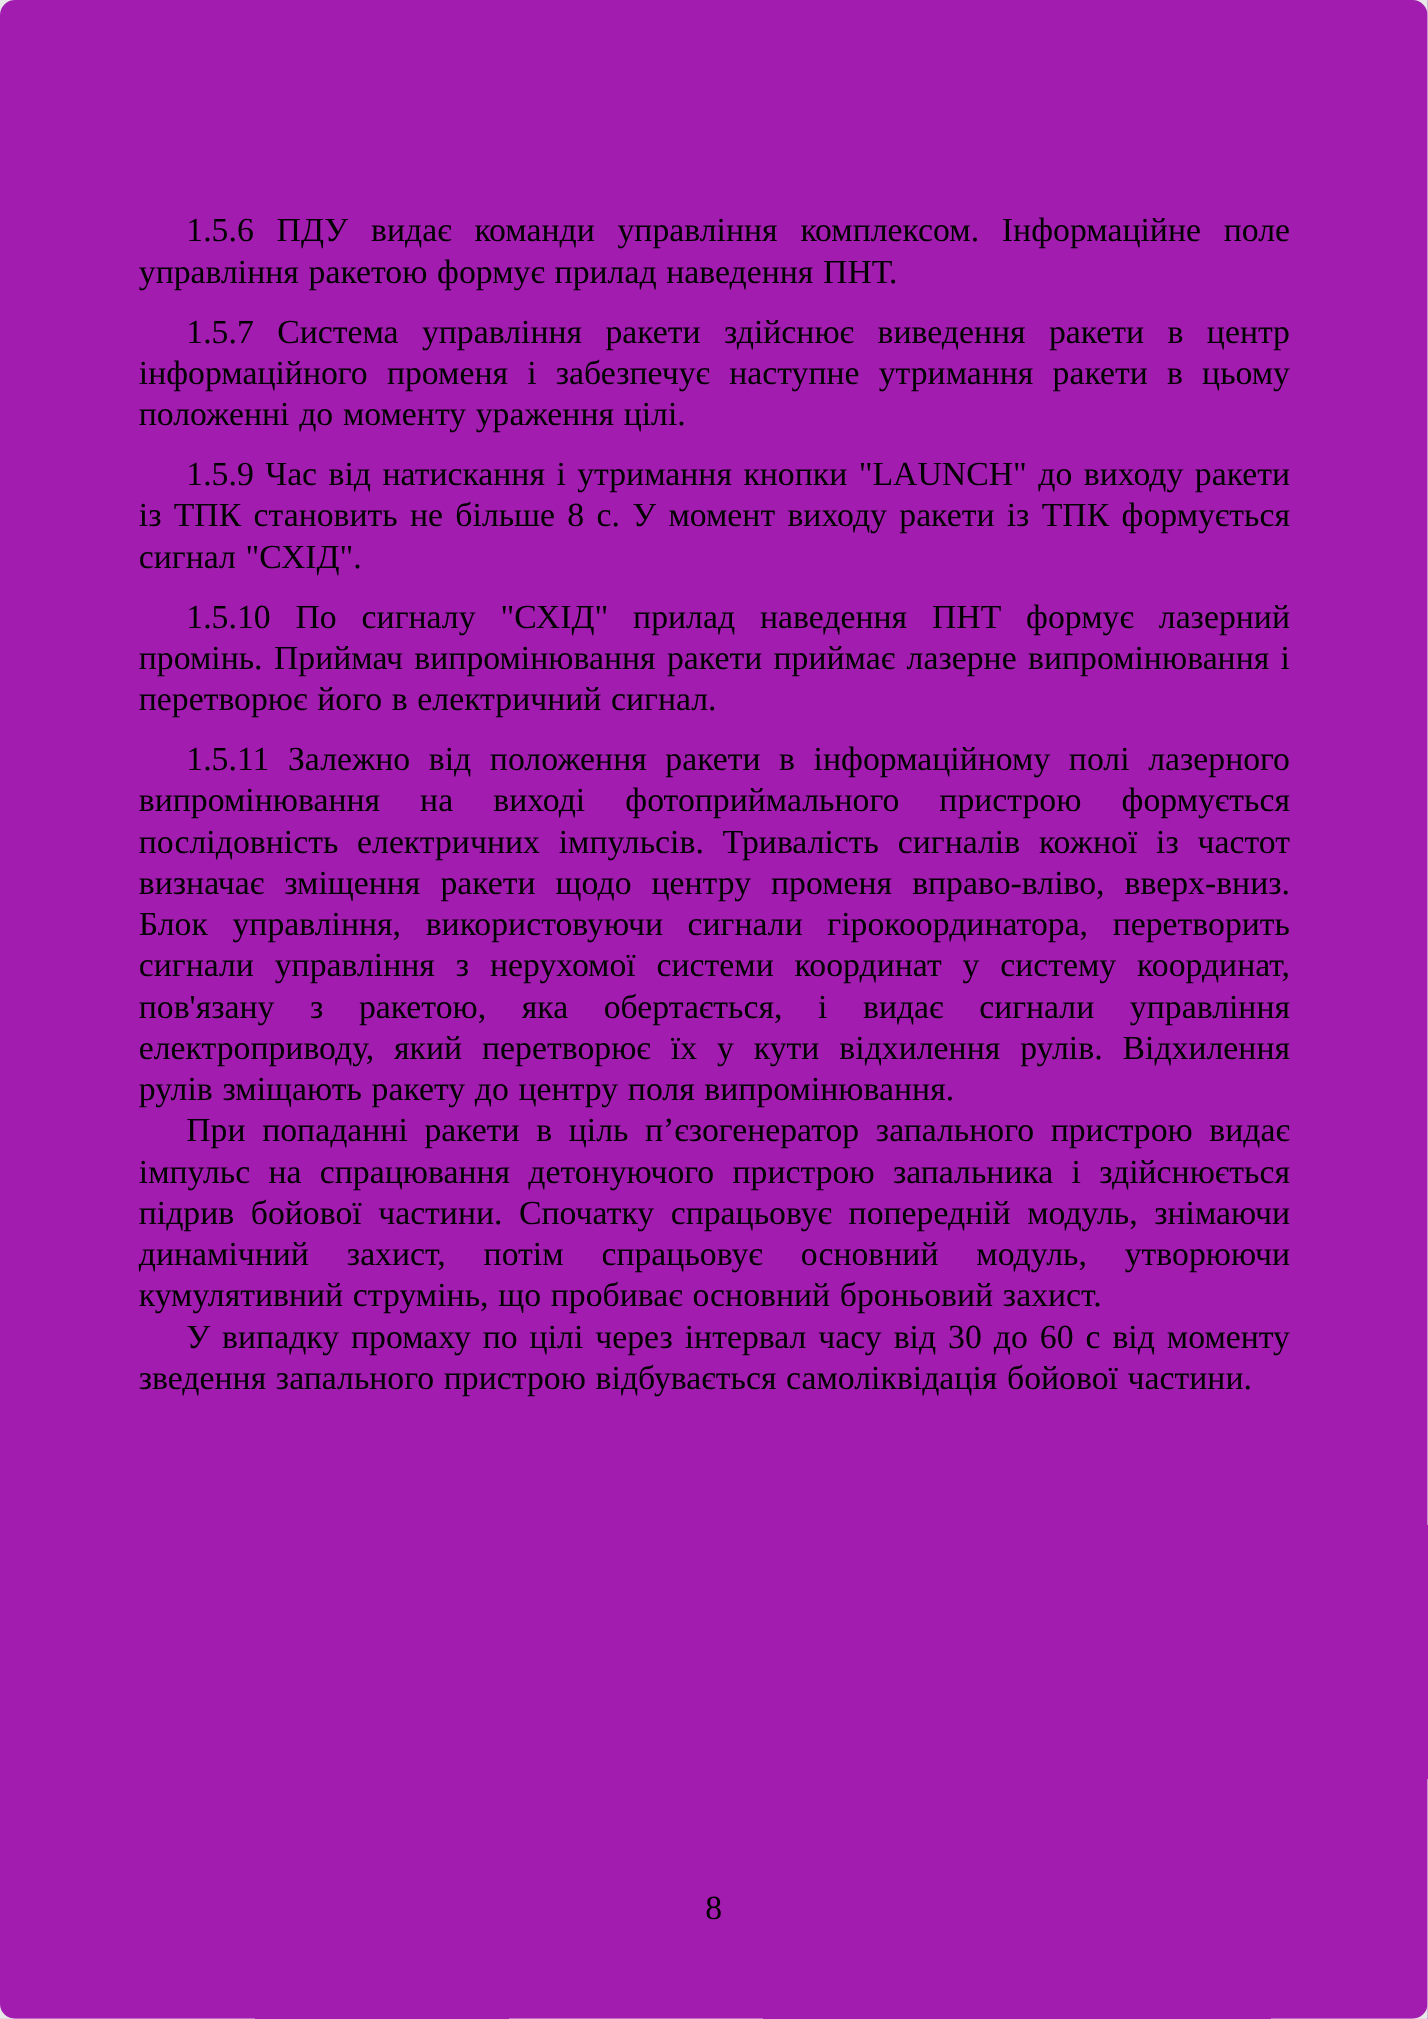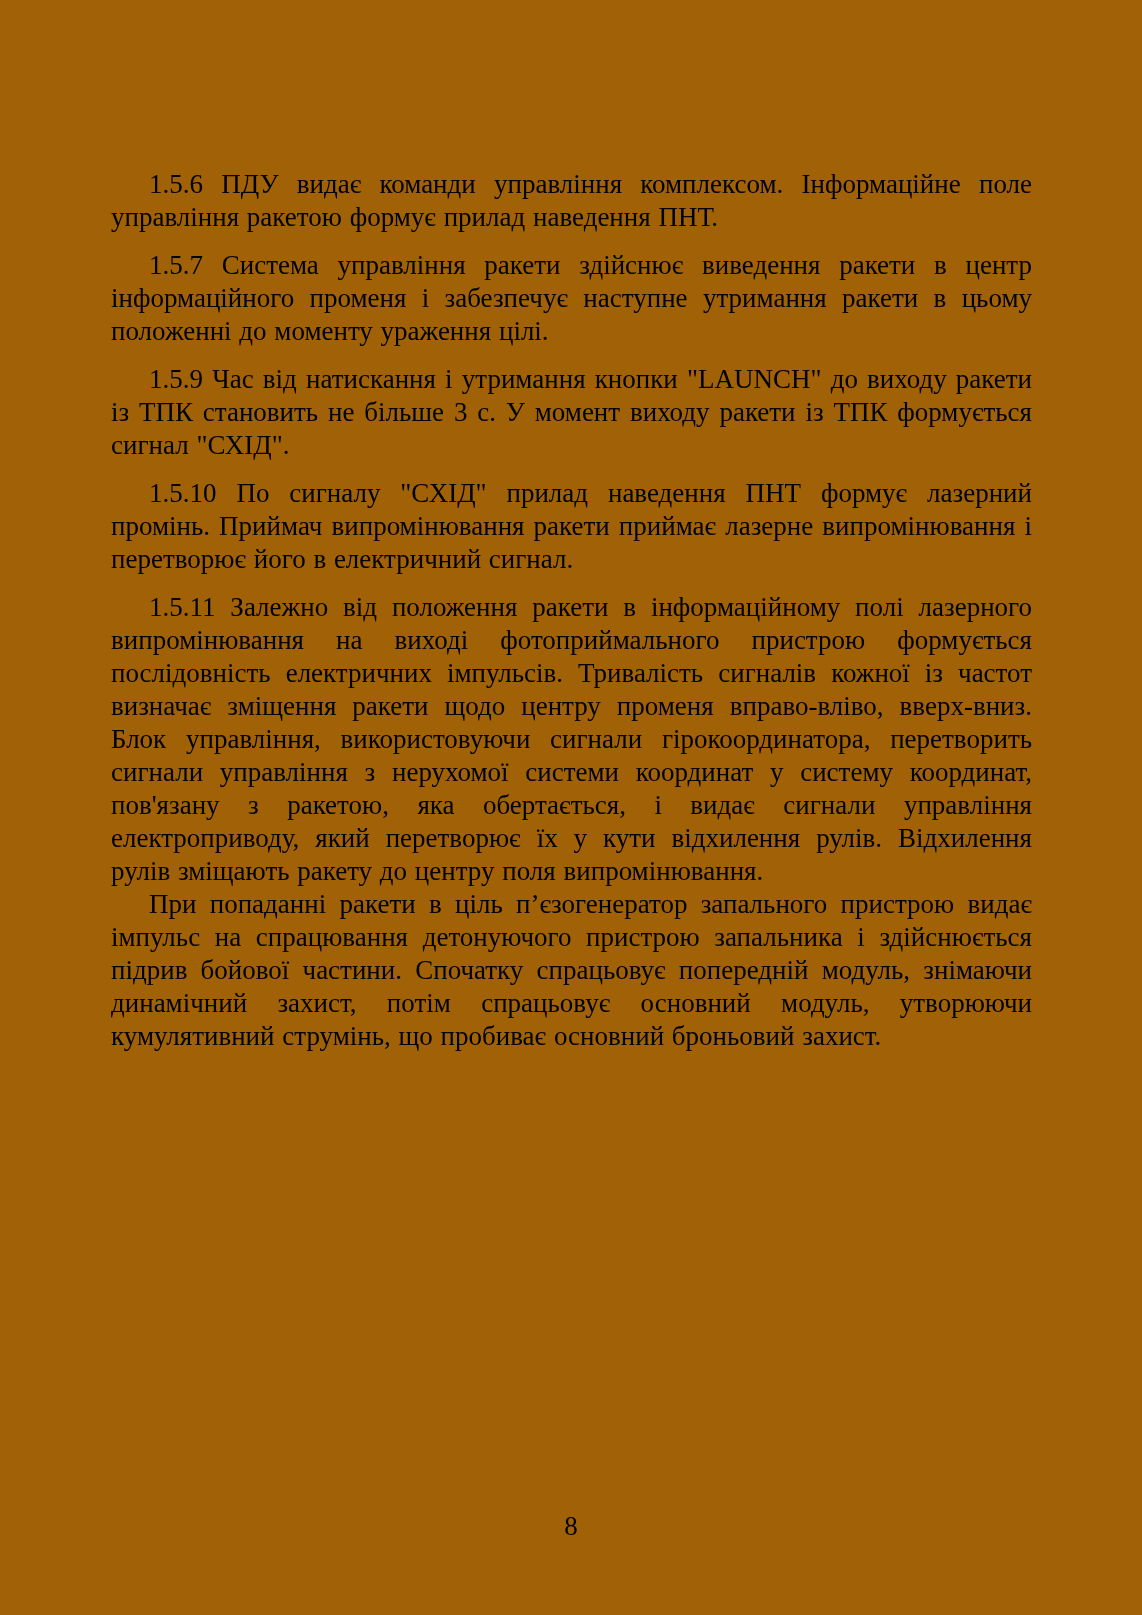--- a/index.html
+++ b/index.html
@@ -5,28 +5,29 @@
   html, body {
     margin: 0;
     padding: 0;
     background: #e8e8e8;
   }
   .page {
     position: relative;
     width: 1142px;
     height: 1615px;
     margin: 0 auto;
-    background: #a16207;
+    background: #a21caf;
     box-sizing: border-box;
     padding: 168px 110px 0 111px;
     font-family: "Liberation Serif", "DejaVu Serif", serif;
     font-size: 27px;
     line-height: 33px;
     color: #000000;
     overflow: hidden;
+    border-radius: 12px;
   }
   .para {
     margin: 0;
     text-align: justify;
     text-indent: 38px;
     word-spacing: 1px;
   }
   .para.sec {
     margin-top: 15px;
   }
@@ -47,25 +48,26 @@
 </head>
 <body>
 
 <div class="page">
 
   <p class="para sec first">1.5.6 ПДУ видає команди управління комплексом. Інформаційне поле управління ракетою  формує прилад наведення ПНТ.</p>
 
   <p class="para sec">1.5.7 Система управління ракети здійснює виведення ракети в центр інформаційного променя і забезпечує наступне утримання ракети в цьому положенні до моменту ураження цілі.</p>
 
 
-  <p class="para sec">1.5.9 Час від натискання і утримання кнопки "LAUNCH"  до виходу ракети із ТПК становить не більше 3 с. У момент виходу ракети із ТПК формується сигнал "СХІД".</p>
+  <p class="para sec">1.5.9 Час від натискання і утримання кнопки "LAUNCH"  до виходу ракети із ТПК становить не більше 8 с. У момент виходу ракети із ТПК формується сигнал "СХІД".</p>
 
   <p class="para sec">1.5.10 По сигналу  "СХІД"  прилад наведення ПНТ формує лазерний промінь. Приймач випромінювання ракети приймає лазерне випромінювання і перетворює його в електричний сигнал.</p>
 
   <p class="para sec">1.5.11 Залежно від положення ракети в інформаційному  полі лазерного випромінювання на виході фотоприймального пристрою формується послідовність електричних імпульсів. Тривалість сигналів кожної із частот визначає зміщення ракети щодо центру променя вправо-вліво, вверх-вниз. Блок управління, використовуючи сигнали гірокоординатора, перетворить сигнали управління з нерухомої системи координат у систему координат, пов'язану з ракетою, яка обертається, і видає сигнали управління електроприводу, який перетворює їх у кути відхилення рулів. Відхилення рулів зміщають ракету до центру поля випромінювання.</p>
 
 
   <p class="para cont">При попаданні ракети в ціль п’єзогенератор запального пристрою видає імпульс на спрацювання детонуючого пристрою запальника і здійснюється підрив бойової частини. Спочатку спрацьовує  попередній модуль,  знімаючи динамічний захист, потім спрацьовує основний модуль, утворюючи кумулятивний струмінь, що пробиває основний броньовий захист.</p>
 
+  <p class="para cont">У випадку промаху по цілі через інтервал часу від 30 до 60 с  від моменту зведення запального пристрою відбувається самоліквідація бойової частини.</p>
 
   <div class="page-number">8</div>
 
 </div>
 
 </body></html>

